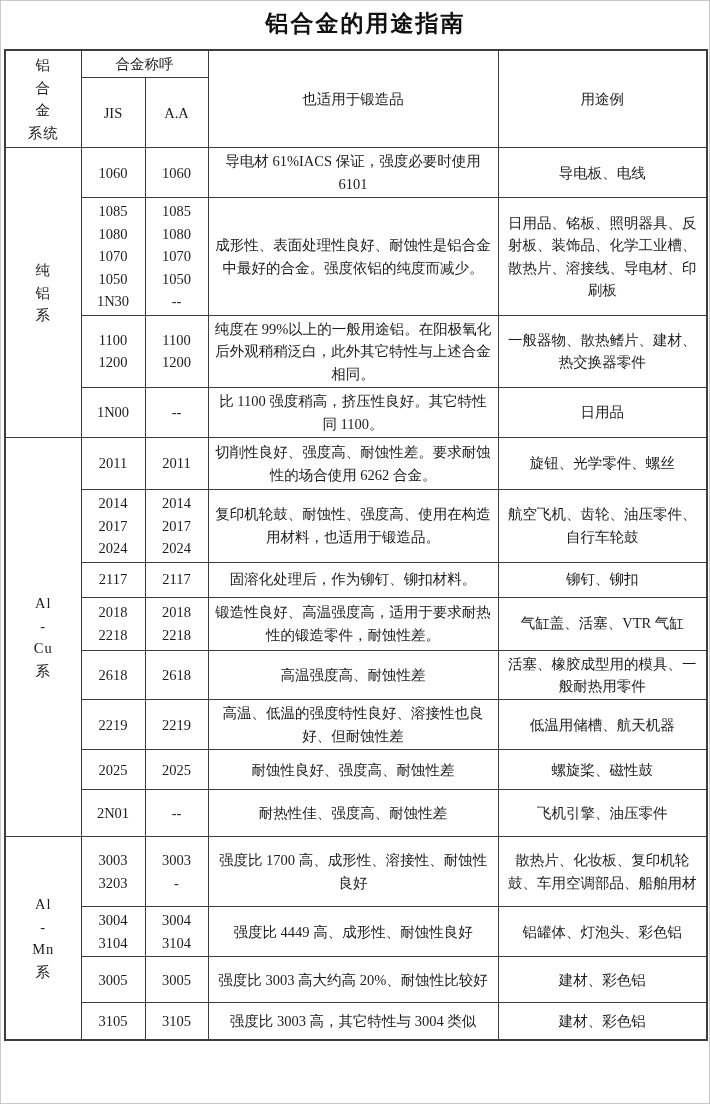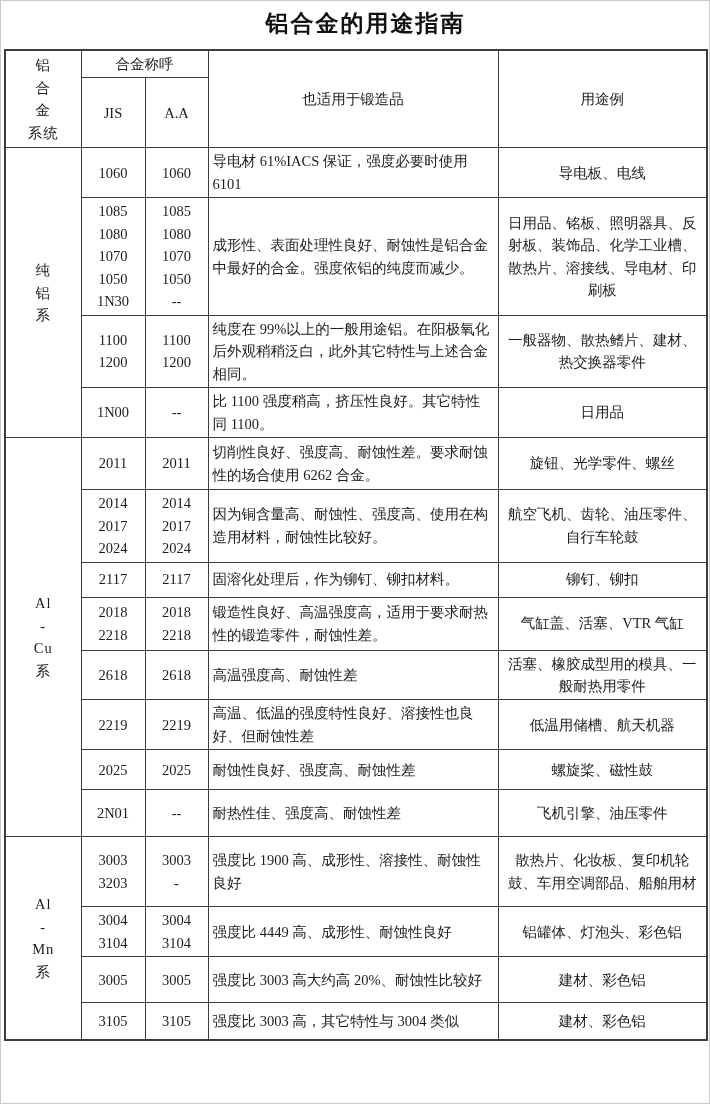--- a/index.html
+++ b/index.html
@@ -40,21 +40,21 @@
   }
   .pre{white-space:pre-line;}
   .c-center{text-align:center;margin-top:40px;}
   .c-sys{
     text-align:center;
     white-space:pre-line;
     line-height:2.2;
     letter-spacing:1px;
   }
   .hdr-sys{line-height:1.6;}
-  .c-trait{text-align:left;padding:2px 8px;}
+  .c-trait{text-align:center;padding:2px 8px;}
   .c-uses{text-align:center;padding:2px 9px;}
 </style>
 </head>
 <body>
 
 <div class="page">
 
   <div class="title">铝合金的用途指南</div>
 
   <table class="alloy">
@@ -129,21 +129,21 @@
       <td class="c-trait">切削性良好、强度高、耐蚀性差。要求耐蚀性的场合使用 6262 合金。</td>
       <td class="c-uses">旋钮、光学零件、螺丝</td>
     </tr>
     <tr style="height:70px">
       <td class="c-center pre">2014
 2017
 2024</td>
       <td class="c-center pre">2014
 2017
 2024</td>
-      <td class="c-trait">因为铜含量高、耐蚀性、强度高、使用在构造用材料，耐蚀性比较好。</td>
+      <td class="c-trait">复印机轮鼓、耐蚀性、强度高、使用在构造用材料，也适用于锻造品。</td>
       <td class="c-uses">航空飞机、齿轮、油压零件、自行车轮鼓</td>
     </tr>
     <tr style="height:35px">
       <td class="c-center pre">2117</td>
       <td class="c-center pre">2117</td>
       <td class="c-trait">固溶化处理后，作为铆钉、铆扣材料。</td>
       <td class="c-uses">铆钉、铆扣</td>
     </tr>
     <tr style="height:53px">
       <td class="c-center pre">2018
@@ -180,21 +180,21 @@
 
     <tr style="height:70px">
       <td rowspan="4" class="c-sys">Al
 -
 Mn
 系</td>
       <td class="c-center pre">3003
 3203</td>
       <td class="c-center pre">3003
 -</td>
-      <td class="c-trait">强度比 1900 高、成形性、溶接性、耐蚀性良好</td>
+      <td class="c-trait">强度比 1700 高、成形性、溶接性、耐蚀性良好</td>
       <td class="c-uses">散热片、化妆板、复印机轮鼓、车用空调部品、船舶用材</td>
     </tr>
     <tr style="height:50px">
       <td class="c-center pre">3004
 3104</td>
       <td class="c-center pre">3004
 3104</td>
       <td class="c-trait">强度比 4449 高、成形性、耐蚀性良好</td>
       <td class="c-uses">铝罐体、灯泡头、彩色铝</td>
     </tr>

